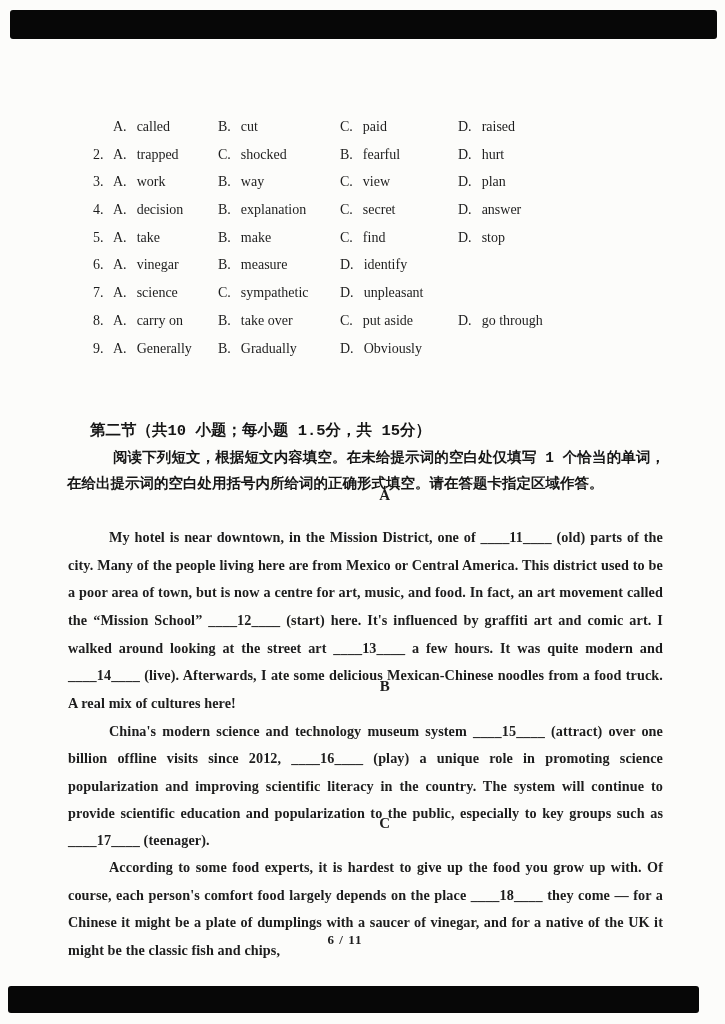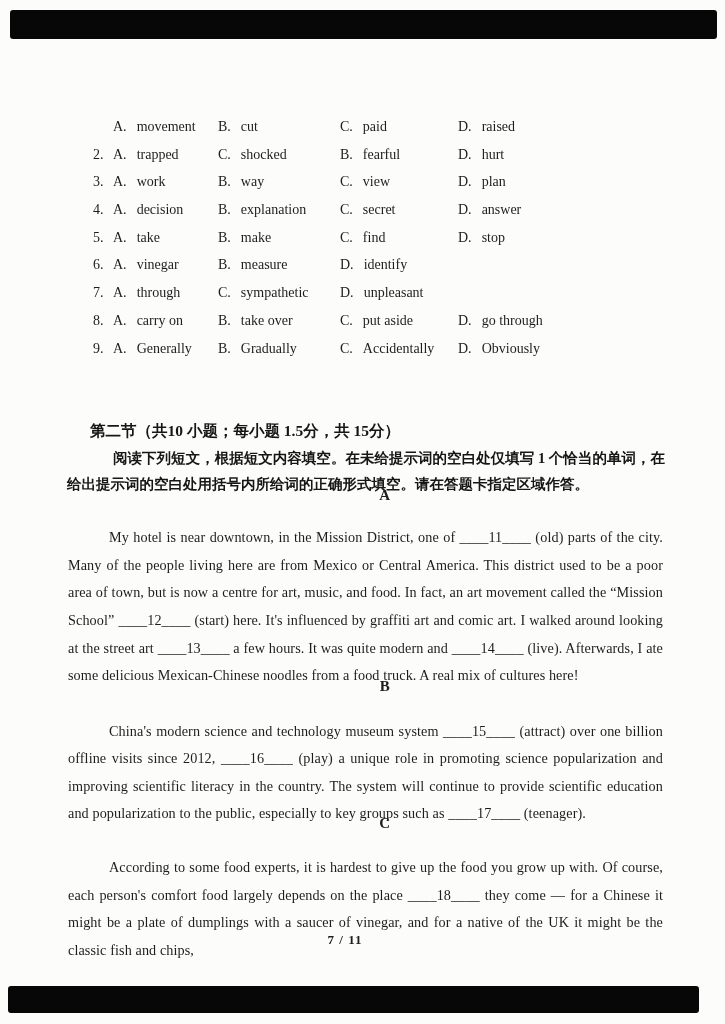--- a/index.html
+++ b/index.html
@@ -36,21 +36,21 @@
     height: 27.7px;
     line-height: 27.7px;
     font-size: 14px;
     white-space: nowrap;
   }
   .qnum { display: inline-block; }
   .opt .ltr { display: inline-block; margin-right: 10px; }
 
   
   .zh {
-    font-family: Liberation Serif, serif;
+    font-family: Liberation Mono, monospace;
     font-weight: 700;
     color: #161616;
   }
   .sec-heading {
     position: absolute;
     left: 90px;
     top: 419px;
     font-size: 15.5px;
     line-height: 24px;
   }
@@ -80,20 +80,21 @@
   .lbl-c { top: 815px; }
 
   .passage {
     position: absolute;
     left: 68px;
     width: 595px;
     font-size: 14.2px;
     text-align: justify;
     text-indent: 41px;
     letter-spacing: 0.1px;
+    font-weight: bold;
   }
   .psg-a { top: 510px; line-height: 27.6px; }
   .psg-b { top: 704px; line-height: 27.2px; }
   .psg-c { top: 840px; line-height: 27.5px; }
 
   
   .footer {
     position: absolute;
     left: 0;
     top: 932px;
@@ -108,21 +109,21 @@
 <body>
 
 <div class="page">
 
   <div class="scan-bar top"></div>
 
   <div class="options">
 
     <div class="opt-row">
       <span class="qnum"></span>
-      <span class="opt"><span class="ltr">A.</span><span>movement</span></span>
+      <span class="opt"><span class="ltr">A.</span><span>called</span></span>
       <span class="opt"><span class="ltr">B.</span><span>cut</span></span>
       <span class="opt"><span class="ltr">C.</span><span>paid</span></span>
       <span class="opt"><span class="ltr">D.</span><span>raised</span></span>
     </div>
 
     <div class="opt-row">
       <span class="qnum">2.</span>
       <span class="opt"><span class="ltr">A.</span><span>trapped</span></span>
       <span class="opt"><span class="ltr">C.</span><span>shocked</span></span>
       <span class="opt"><span class="ltr">B.</span><span>fearful</span></span>
@@ -155,54 +156,53 @@
 
     <div class="opt-row">
       <span class="qnum">6.</span>
       <span class="opt"><span class="ltr">A.</span><span>vinegar</span></span>
       <span class="opt"><span class="ltr">B.</span><span>measure</span></span>
       <span class="opt"><span class="ltr">D.</span><span>identify</span></span>
     </div>
 
     <div class="opt-row">
       <span class="qnum">7.</span>
-      <span class="opt"><span class="ltr">A.</span><span>through</span></span>
+      <span class="opt"><span class="ltr">A.</span><span>science</span></span>
       <span class="opt"><span class="ltr">C.</span><span>sympathetic</span></span>
       <span class="opt"><span class="ltr">D.</span><span>unpleasant</span></span>
     </div>
 
     <div class="opt-row">
       <span class="qnum">8.</span>
       <span class="opt"><span class="ltr">A.</span><span>carry on</span></span>
       <span class="opt"><span class="ltr">B.</span><span>take over</span></span>
       <span class="opt"><span class="ltr">C.</span><span>put aside</span></span>
       <span class="opt"><span class="ltr">D.</span><span>go through</span></span>
     </div>
 
     <div class="opt-row">
       <span class="qnum">9.</span>
       <span class="opt"><span class="ltr">A.</span><span>Generally</span></span>
       <span class="opt"><span class="ltr">B.</span><span>Gradually</span></span>
-      <span class="opt"><span class="ltr">C.</span><span>Accidentally</span></span>
       <span class="opt"><span class="ltr">D.</span><span>Obviously</span></span>
     </div>
 
 
   </div>
 
   <div class="sec-heading zh">第二节（共10 小题；每小题 1.5分，共 15分）</div>
 
   <div class="sec-instructions zh">阅读下列短文，根据短文内容填空。在未给提示词的空白处仅填写 1 个恰当的单词，在给出提示词的空白处用括号内所给词的正确形式填空。请在答题卡指定区域作答。</div>
 
   <div class="passage-label lbl-a">A</div>
   <p class="passage psg-a">My hotel is near downtown, in the Mission District, one of ____11____ (old) parts of the city. Many of the people living here are from Mexico or Central America. This district used to be a poor area of town, but is now a centre for art, music, and food. In fact, an art movement called the “Mission School” ____12____ (start) here. It's influenced by graffiti art and comic art. I walked around looking at the street art ____13____ a few hours. It was quite modern and ____14____ (live). Afterwards, I ate some delicious Mexican-Chinese noodles from a food truck. A real mix of cultures here!</p>
 
   <div class="passage-label lbl-b">B</div>
   <p class="passage psg-b">China's modern science and technology museum system ____15____ (attract) over one billion offline visits since 2012, ____16____ (play) a unique role in promoting science popularization and improving scientific literacy in the country. The system will continue to provide scientific education and popularization to the public, especially to key groups such as ____17____ (teenager).</p>
 
   <div class="passage-label lbl-c">C</div>
   <p class="passage psg-c">According to some food experts, it is hardest to give up the food you grow up with. Of course, each person's comfort food largely depends on the place ____18____ they come — for a Chinese it might be a plate of dumplings with a saucer of vinegar, and for a native of the UK it might be the classic fish and chips,</p>
 
-  <div class="footer">7 / 11</div>
+  <div class="footer">6 / 11</div>
 
   <div class="scan-bar bottom"></div>
 
 </div>
 
 </body></html>

